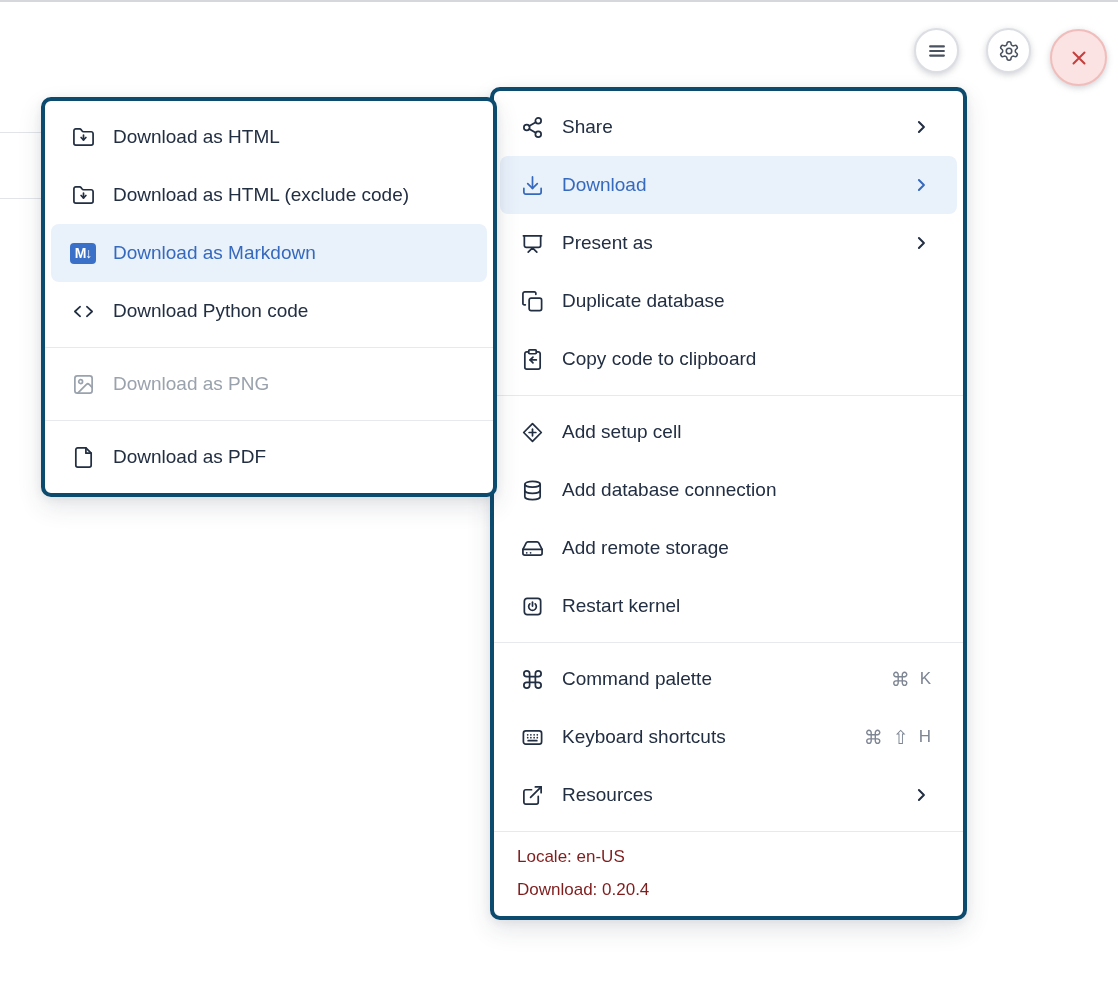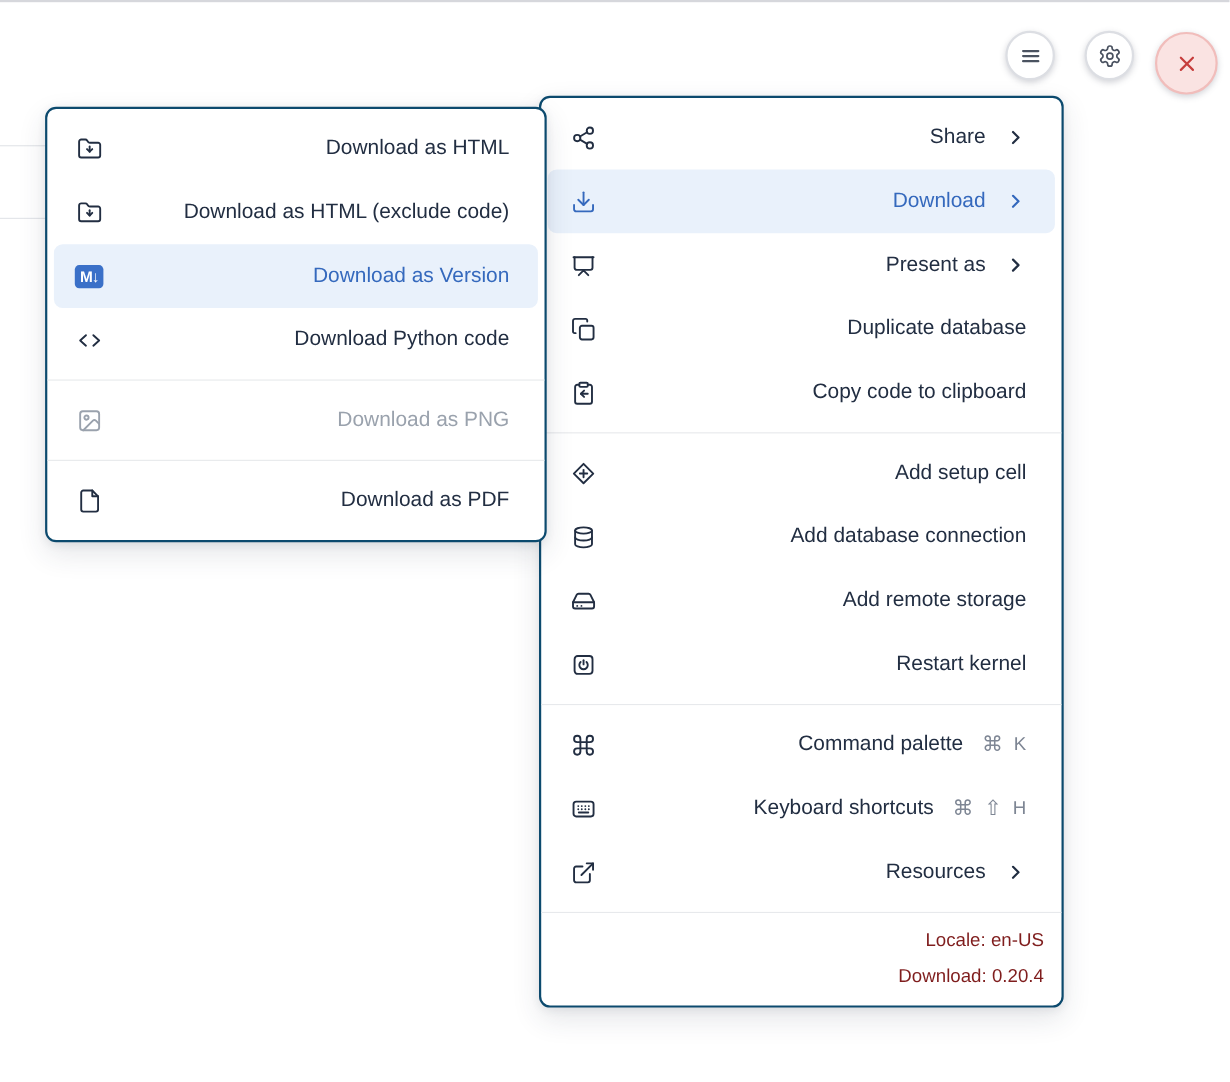--- a/index.html
+++ b/index.html
@@ -22,24 +22,23 @@
   #btn-menu     { left:914px; top:28px; width:45px; height:45px; }
   #btn-settings { left:986px; top:28px; width:45px; height:45px; }
   #btn-close    { left:1050px; top:29px; width:57px; height:57px;
                   background:#fae3e2; border-color:#f1bdbb; color:#c63d3c; }
   .circle-btn svg { width:22px; height:22px; }
   #btn-close svg { width:24px; height:24px; }
 
   
   .panel {
     position:absolute; background:#ffffff;
-    border:2px solid #0c4a6e; border-radius:10px;
+    border:4px solid #0c4a6e; border-radius:10px;
     box-shadow:0 10px 25px rgba(40,50,70,0.12), 0 2px 8px rgba(40,50,70,0.08);
     box-sizing:border-box;
-    text-align:right;
   }
   #main-menu        { left:490px; top:87px;  width:477px; z-index:10; }
   #download-submenu { left:41px;  top:97px;  width:456px; z-index:20; }
 
   .menu-group { padding:7px 0; }
   .menu-sep   { height:1px; background:#e7e9ec; }
 
   .mi {
     height:58px; margin:0 6px; padding:0 26px 0 19px;
     display:flex; align-items:center; gap:17px;
@@ -286,21 +285,21 @@
                 <path d="M12 9.5v5"></path>
                 <path d="m9.5 12 2.5 2.5L14.5 12"></path>
               </svg>
             </span>
             <span class="mi-label">Download as HTML (exclude code)</span>
           </div>
           <div class="mi active">
             <span class="mi-icon">
               <span class="md-badge">M↓</span>
             </span>
-            <span class="mi-label">Download as Version</span>
+            <span class="mi-label">Download as Markdown</span>
           </div>
           <div class="mi">
             <span class="mi-icon">
               <svg viewBox="0 0 24 24" fill="none" stroke="currentColor" stroke-width="1.8" stroke-linecap="round" stroke-linejoin="round">
                 <polyline points="15.5 17 21 12 15.5 7"></polyline>
                 <polyline points="8.5 7 3 12 8.5 17"></polyline>
               </svg>
             </span>
             <span class="mi-label">Download Python code</span>
           </div>

